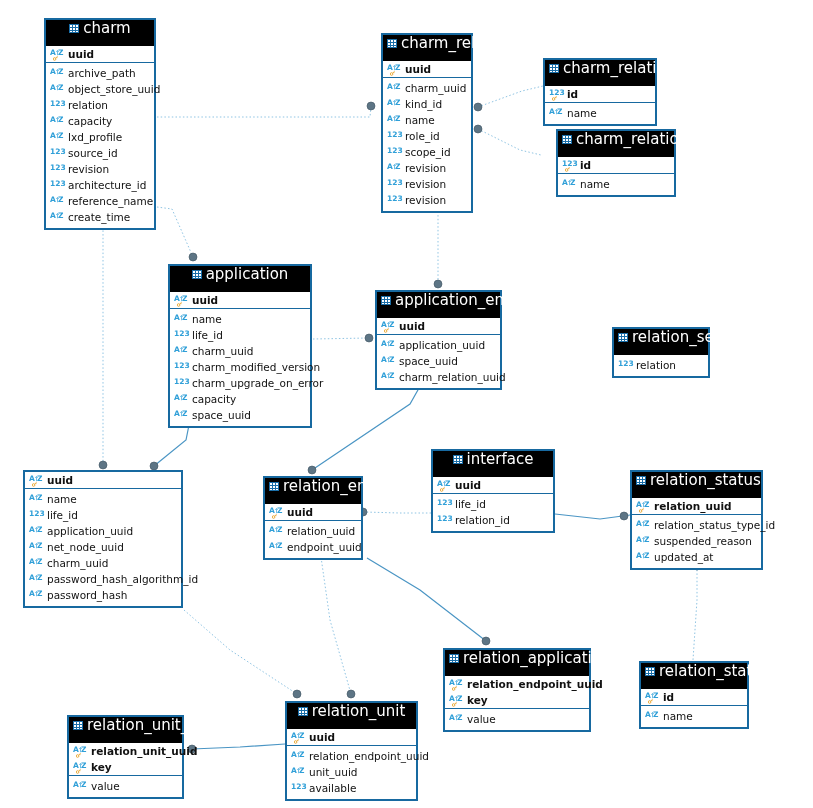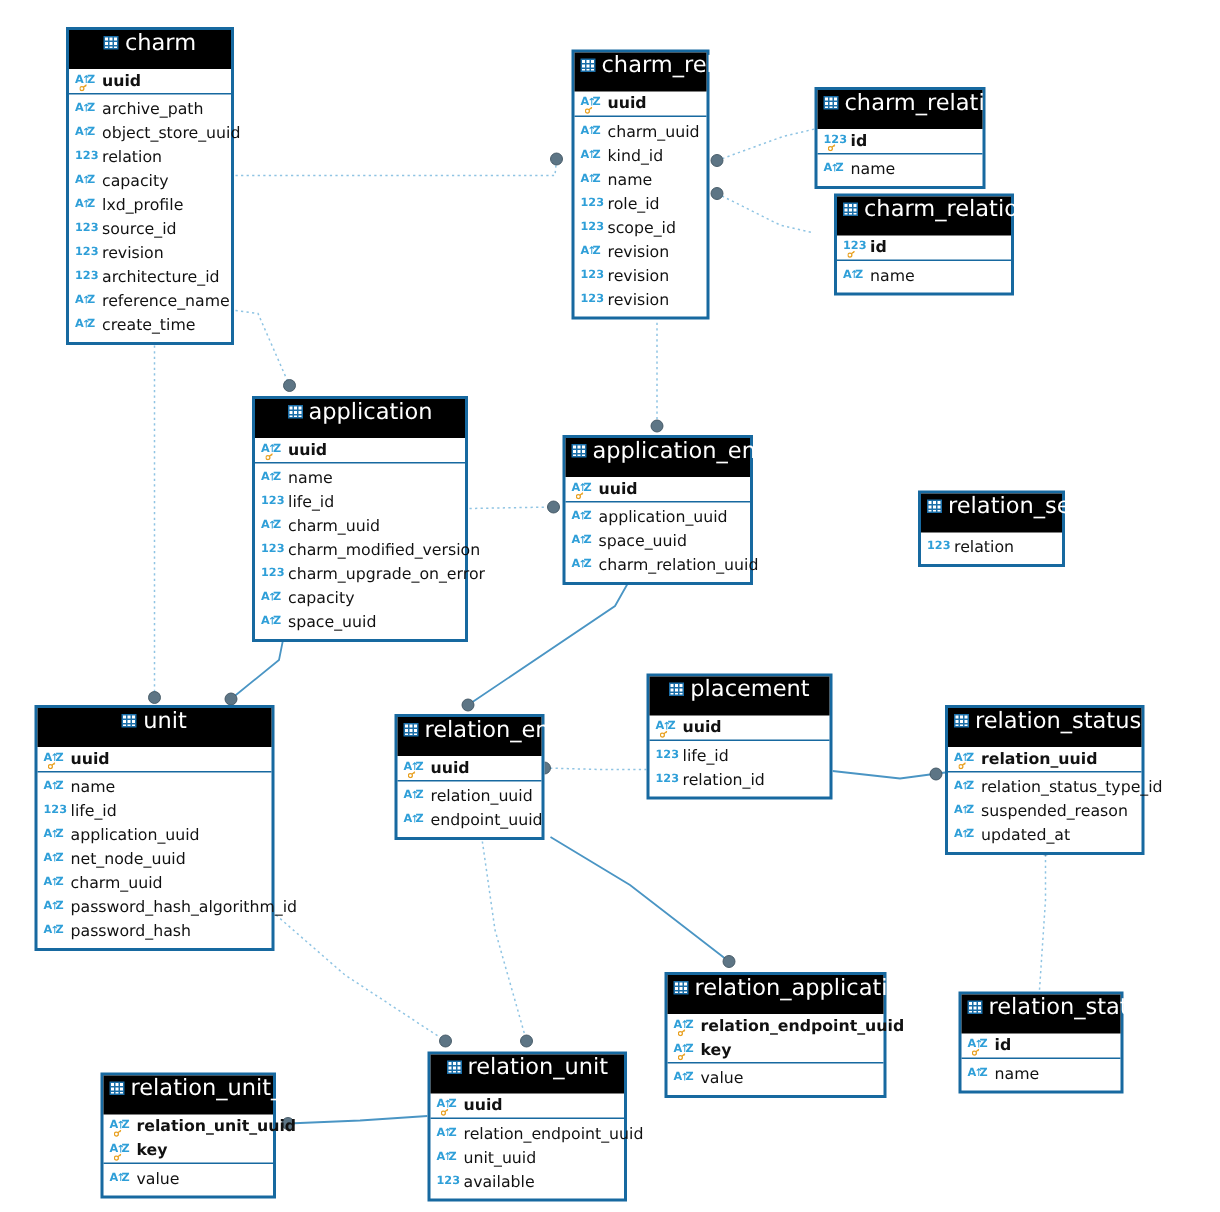--- a/index.html
+++ b/index.html
@@ -647,35 +647,20 @@
         <div style="padding: 2px 0px 3px;">
           <div class="col-row">
             <span class="type-icon">
               <span class="tl" style="left: 0px; top: 2px;">123</span>
             </span>
             <span class="col-name">relation</span>
           </div>
         </div>
       </div>
       <div class="table-node" style="left: 23px; top: 470px; width: 160px;">
-        <div class="tbl-header"><span class="hdr-inner">
-            <span class="grid-icon">
-              <i class="gb"></i>
-              <i class="g1"></i>
-              <i class="g2"></i>
-              <i class="g3"></i>
-              <i class="g4"></i>
-              <i class="g5"></i>
-              <i class="g6"></i>
-              <i class="g7"></i>
-              <i class="g8"></i>
-              <i class="g9"></i>
-            </span>
-            <span>unit</span>
-          </span></div>
         <div class="pk-section">
           <div class="col-row pk">
             <span class="type-icon">
               <span class="tl" style="left: 8px; top: 2px;">Z</span>
               <svg class="arrow" viewBox="0 0 6 8">
                 <path d="M3 7 L3 1 M1.2 2.4 L3 0.7 L4.8 2.4" stroke="#2f9fd8" stroke-width="0.9" fill="none"></path>
               </svg>
               <span class="tl" style="left: 0px; top: 2px;">A</span>
               <svg class="keym" viewBox="0 0 6 6">
                 <circle cx="1.9" cy="3.6" r="1.6" fill="none" stroke="#e8a020" stroke-width="1"></circle>
@@ -816,21 +801,21 @@
               <i class="g1"></i>
               <i class="g2"></i>
               <i class="g3"></i>
               <i class="g4"></i>
               <i class="g5"></i>
               <i class="g6"></i>
               <i class="g7"></i>
               <i class="g8"></i>
               <i class="g9"></i>
             </span>
-            <span>placement</span>
+            <span>interface</span>
           </span></div>
         <div class="pk-section">
           <div class="col-row pk">
             <span class="type-icon">
               <span class="tl" style="left: 8px; top: 2px;">Z</span>
               <svg class="arrow" viewBox="0 0 6 8">
                 <path d="M3 7 L3 1 M1.2 2.4 L3 0.7 L4.8 2.4" stroke="#2f9fd8" stroke-width="0.9" fill="none"></path>
               </svg>
               <span class="tl" style="left: 0px; top: 2px;">A</span>
               <svg class="keym" viewBox="0 0 6 6">

